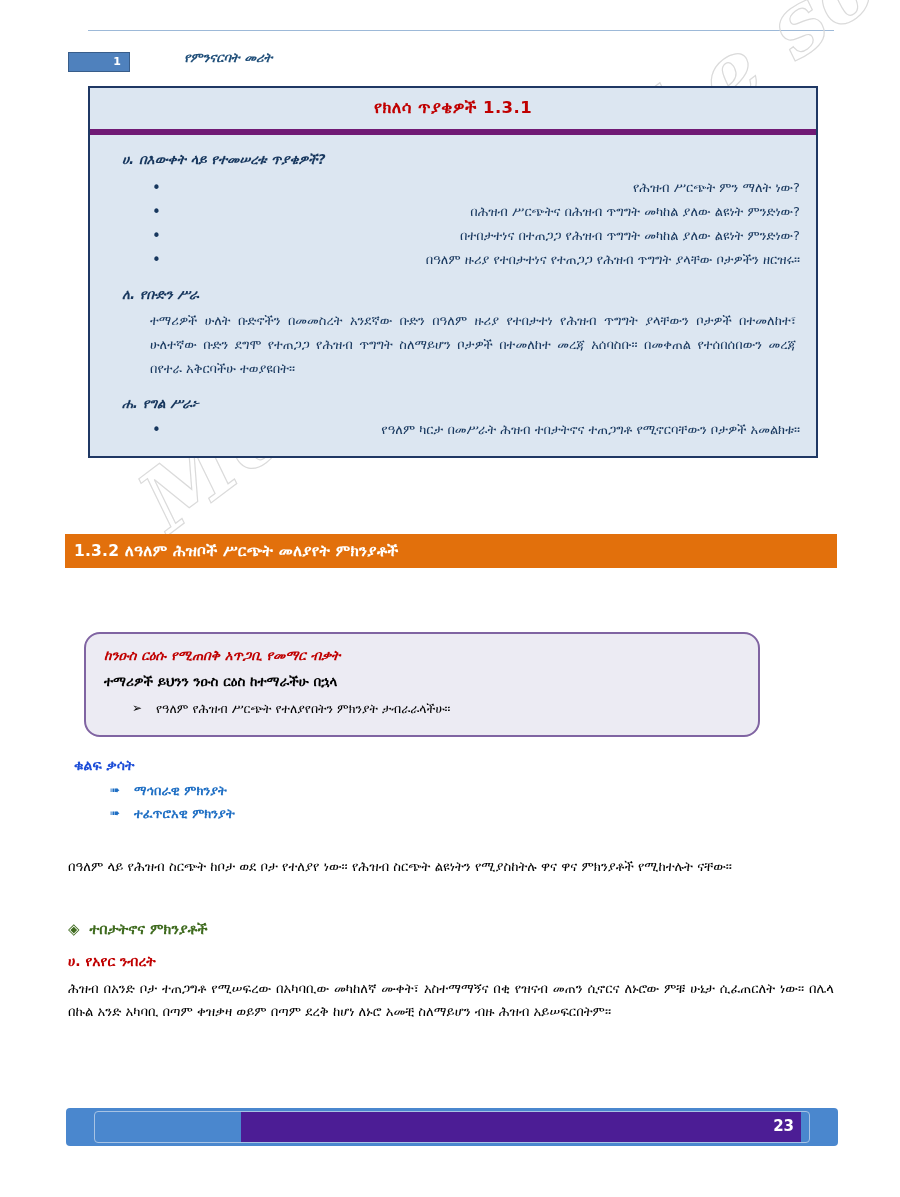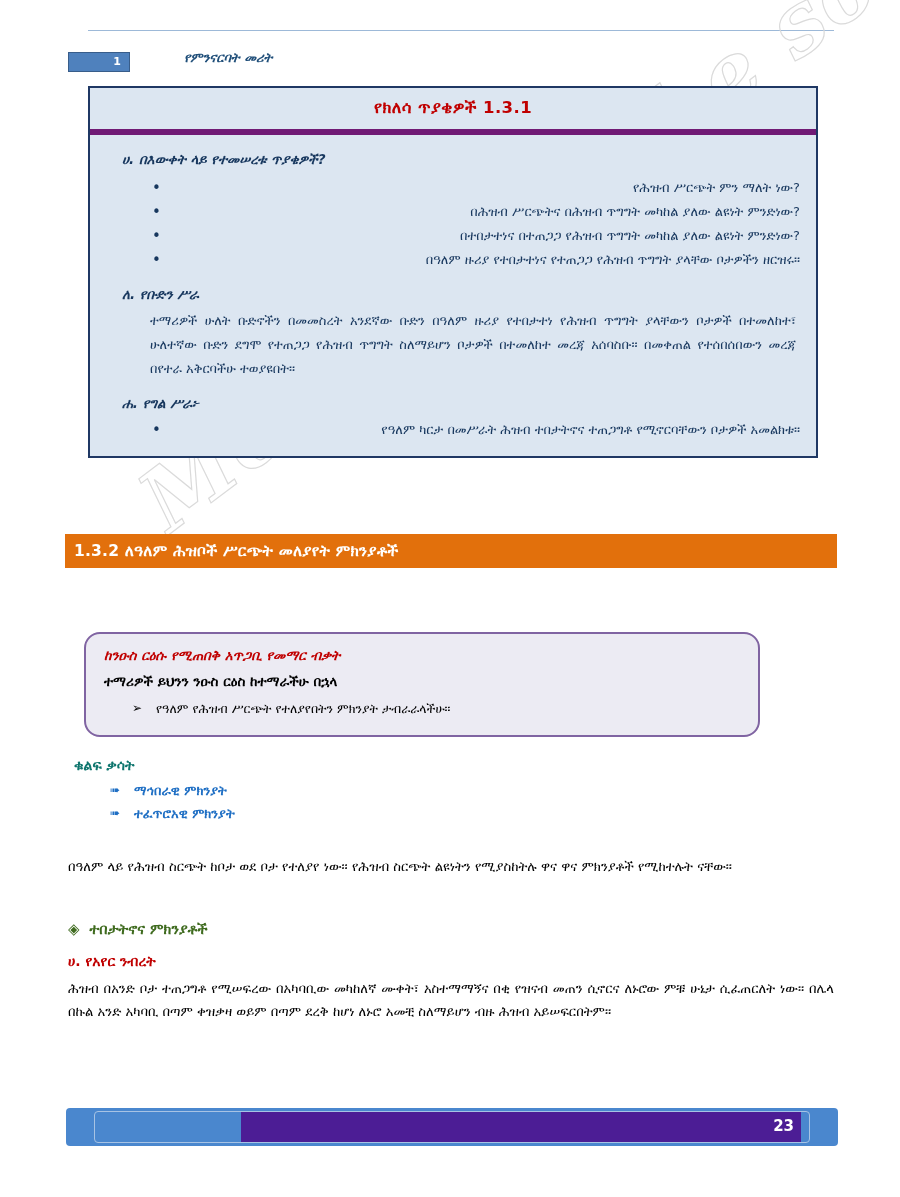--- a/index.html
+++ b/index.html
@@ -230,21 +230,21 @@
   .key-terms {
     position: absolute;
     left: 74px;
     top: 757px;
     width: 500px;
     z-index: 10;
   }
   .key-terms-title {
     font-size: 14px;
     font-weight: 700;
-    color: #0f766e;
+    color: #1d4ed8;
     margin-bottom: 6px;
   }
   ul.key-list {
     list-style: none;
     margin: 0;
     padding: 0 0 0 36px;
   }
   ul.key-list li {
     position: relative;
     padding-left: 24px;

